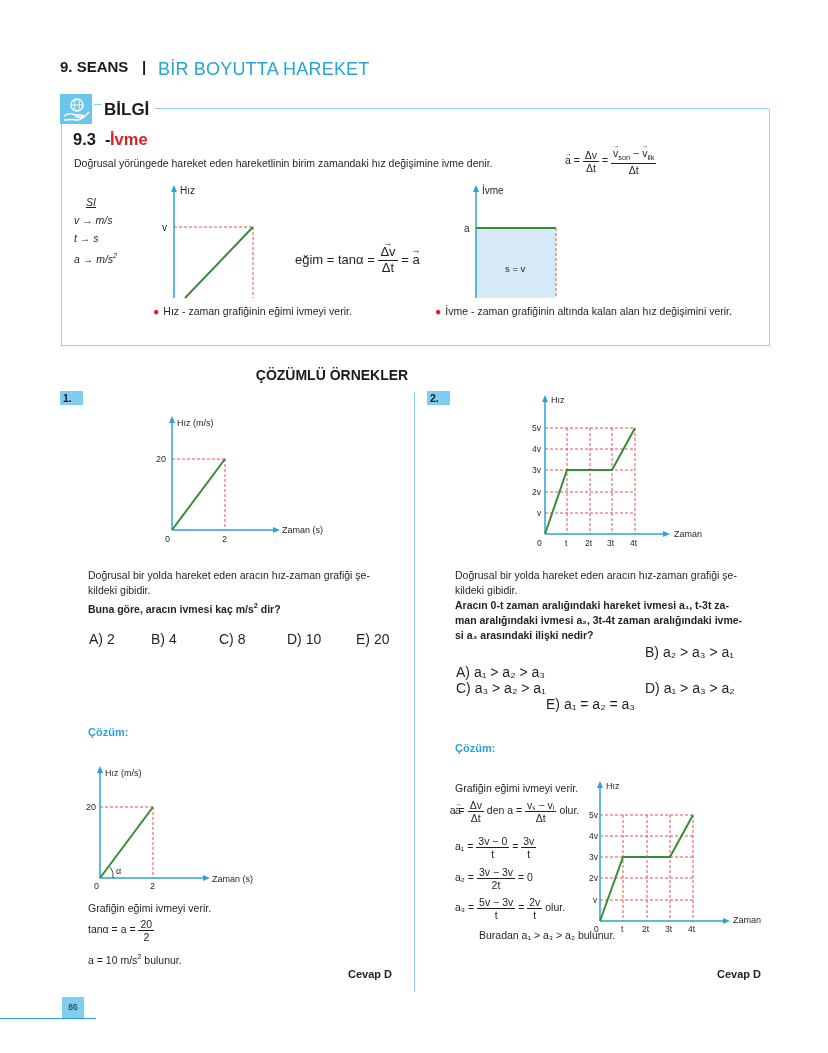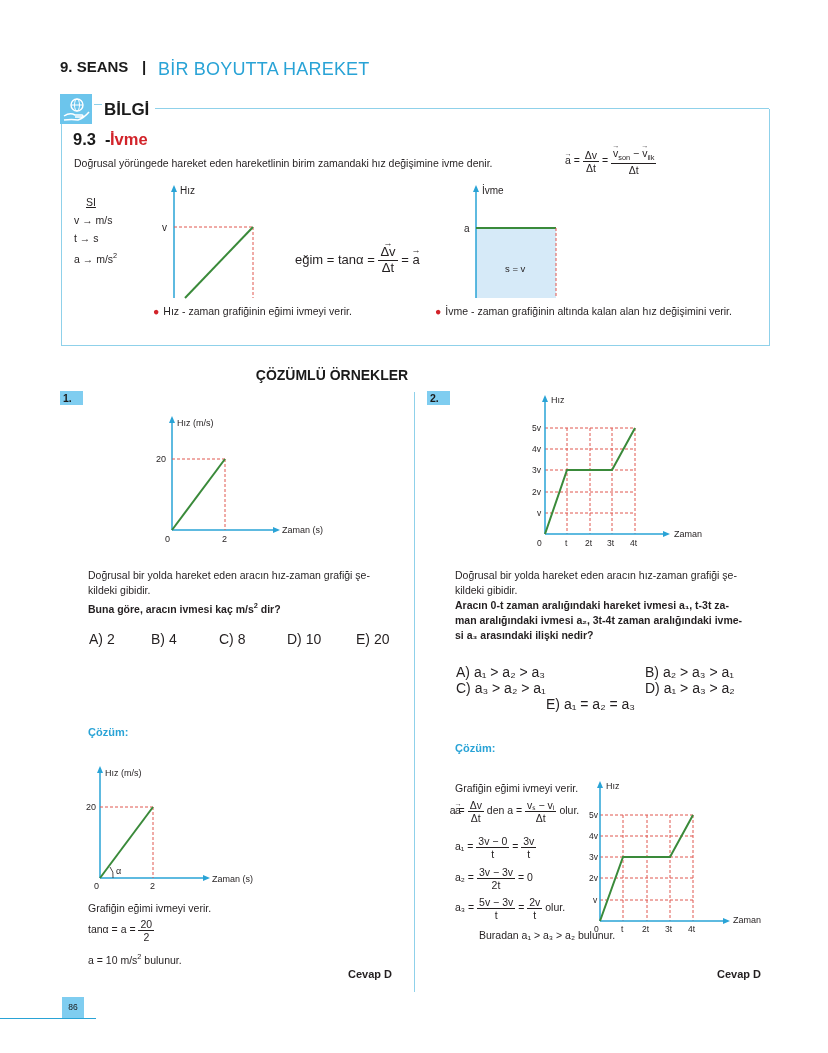--- a/index.html
+++ b/index.html
@@ -24,21 +24,21 @@
 
   .formula { font-size: 10.5px; color: #231f20; }
   .frac { display: inline-flex; flex-direction: column; align-items: center; vertical-align: middle; line-height: 1.15; }
   .frac .num { border-bottom: 1px solid #231f20; padding: 0 2px; }
   .frac .den { padding: 0 2px; }
   .vec { position: relative; display: inline-block; }
   .vec::before { content: "\2192"; position: absolute; top: -0.75em; left: 50%; transform: translateX(-50%); font-size: 0.7em; }
   sub { font-size: 0.7em; }
   sup { font-size: 0.7em; }
 
-  .si-list { left: 74px; top: 193px; font-size: 10.5px; line-height: 18px; }
+  .si-list { left: 74px; top: 193px; font-size: 10.5px; line-height: 18px; font-style: italic; }
   .si-head { text-decoration: underline; padding-left: 12px; }
 
   .bullet { font-size: 10.5px; color: #231f20; }
   .bullet-dot { color: #d2232a; margin-right: 4px; }
 
   .egim { left: 295px; top: 245px; font-size: 13px; }
 
   .section-heading { left: 0; width: 664px; top: 367px; text-align: center; font-size: 14px; font-weight: bold; color: #1a1a1a; }
   .q-num { width: 20px; height: 14px; background: #7fcdf0; font-size: 10.5px; font-weight: bold; padding-left: 3px; line-height: 14px; color: #1a1a1a; }
   .divider { left: 414px; top: 392px; width: 0; height: 600px; border-left: 1.5px solid #8fd1ea; }
@@ -228,21 +228,21 @@
 
 <div class="abs qtext" style="left:455px; top:568px; width:310px;">
   <div>Doğrusal bir yolda hareket eden aracın hız-zaman grafiği şe-</div>
   <div>kildeki gibidir.</div>
   <div class="qbold">Aracın 0-t zaman aralığındaki hareket ivmesi a₁, t-3t za-</div>
   <div class="qbold">man aralığındaki ivmesi a₂, 3t-4t zaman aralığındaki ivme-</div>
   <div class="qbold">si a₃ arasındaki ilişki nedir?</div>
 </div>
 
 <div class="abs opt" style="left:456px; top:664px;">A) a₁ &gt; a₂ &gt; a₃</div>
-<div class="abs opt" style="left:645px; top:664px;">B) a₂ &gt; a₃ &gt; a₁</div>
+<div class="abs opt" style="left:645px; top:644px;">B) a₂ &gt; a₃ &gt; a₁</div>
 <div class="abs opt" style="left:456px; top:680px;">C) a₃ &gt; a₂ &gt; a₁</div>
 <div class="abs opt" style="left:645px; top:680px;">D) a₁ &gt; a₃ &gt; a₂</div>
 <div class="abs opt" style="left:546px; top:696px;">E) a₁ = a₂ = a₃</div>
 
 <div class="abs cozum" style="left:455px; top:742px;">Çözüm:</div>
 
 <div class="abs sol-text" style="left:455px; top:782px;">Grafiğin eğimi ivmeyi verir.</div>
 <div class="abs sol-text" style="left:455px; top:799px;">
   <span class="vec" style="margin-right:-3px;">a</span><span style="margin-left:-8px;">a =</span>
   <span class="frac">

